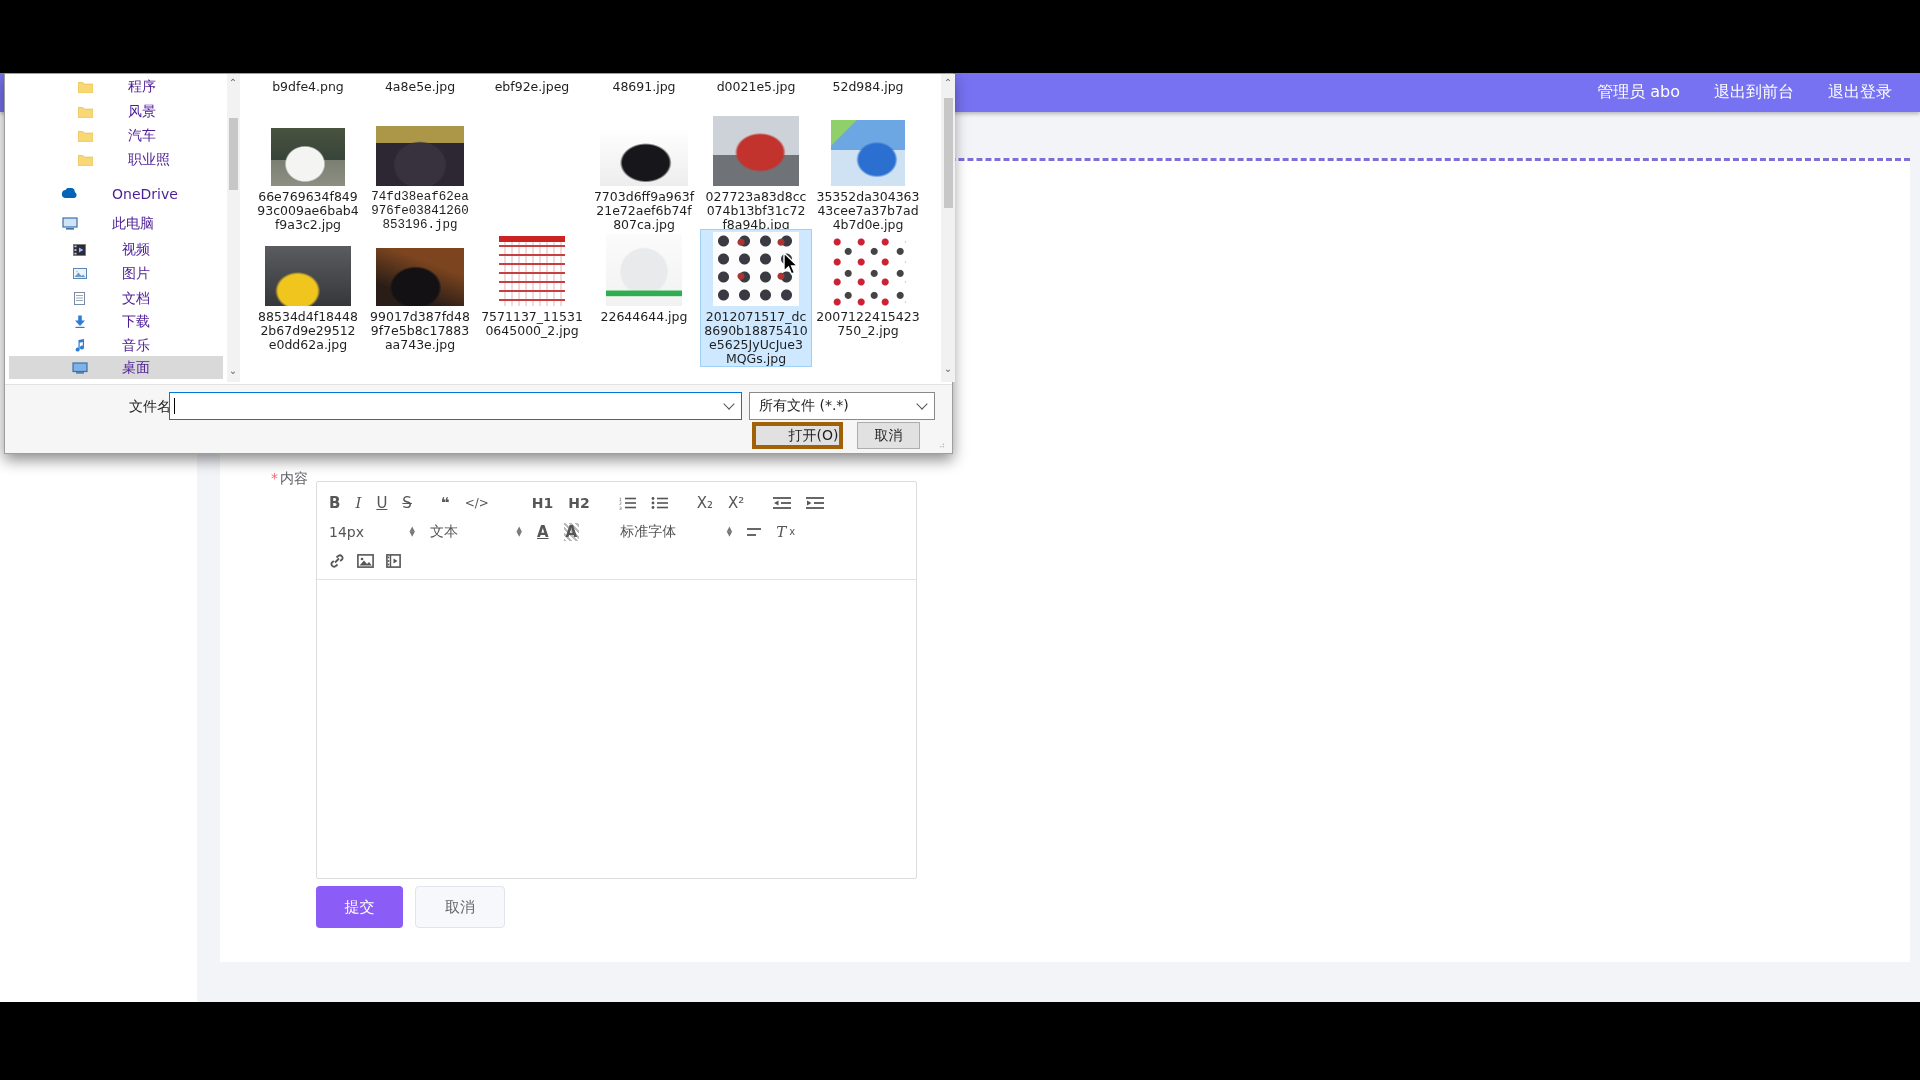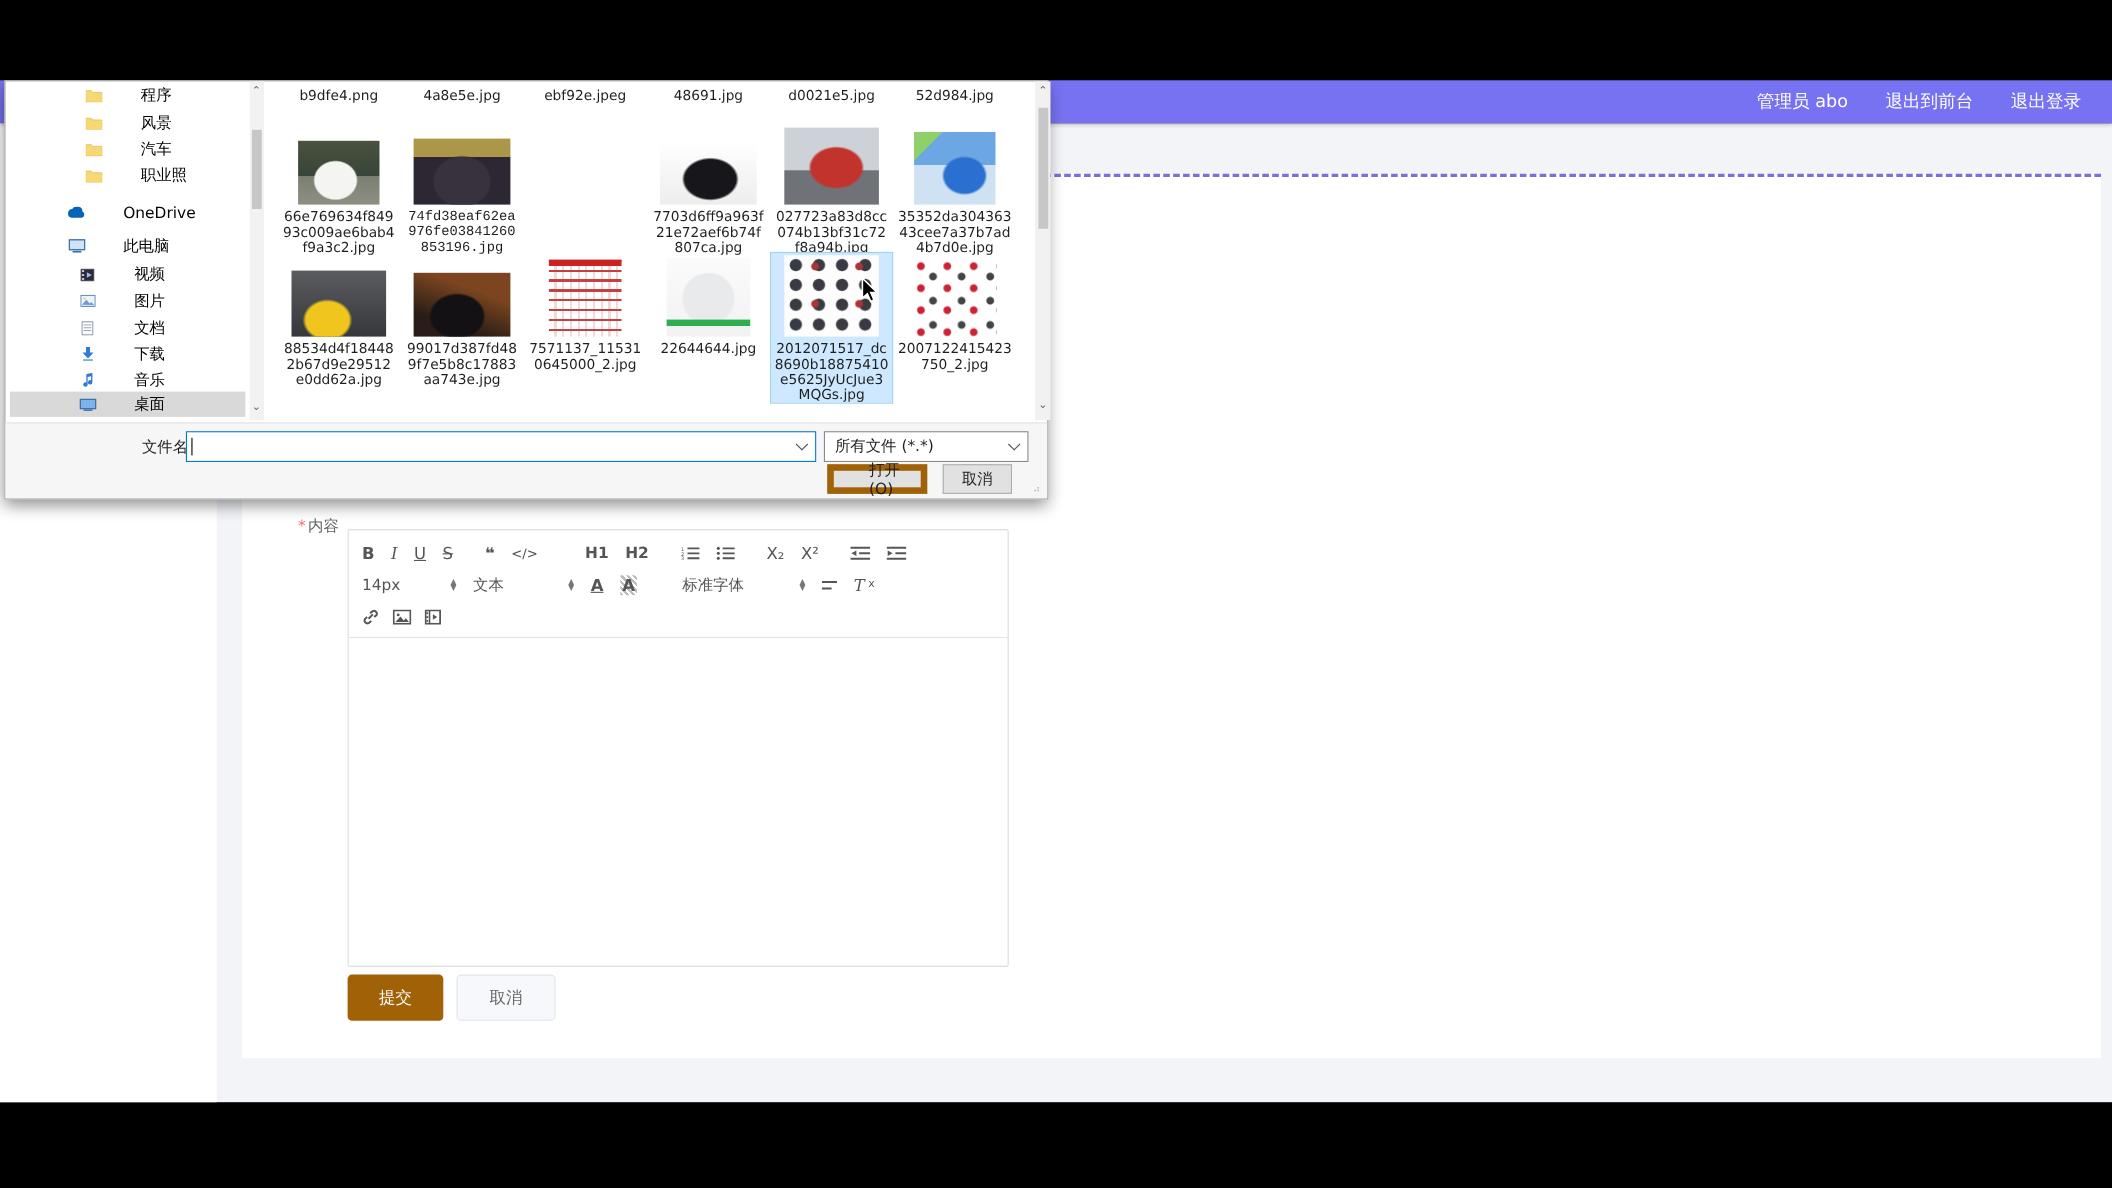--- a/index.html
+++ b/index.html
@@ -46,49 +46,49 @@
   .sel-val { color:#555; font-size:14px; }
   .a-color { text-decoration:underline; font-weight:bold; }
   .a-bg { background:repeating-linear-gradient(45deg,#bbb 0 2px,#fff 2px 4px); padding:0 2px; font-weight:bold; }
   .tx i { font-family:"DejaVu Serif",serif; }
   .icon-svg { display:block; }
 
   .ed-content { height:308px; }
 
   .btn { position:absolute; height:42px; border-radius:4px; font-size:15px; z-index:1;
          display:flex; align-items:center; justify-content:center; cursor:pointer; }
-  .btn-submit { left:316px; top:886px; width:87px; background:#a16207; color:#fff; border:none; }
+  .btn-submit { left:316px; top:886px; width:87px; background:#8b5cf6; color:#fff; border:none; }
   .btn-cancel { left:415px; top:886px; width:90px; background:#f6f8fb; color:#666; border:1px solid #e0e4ec; }
 
   
   .dialog { position:absolute; left:4px; top:73px; width:949px; height:381px; background:#fff;
             border:1px solid #9e9e9e; box-shadow:0 6px 14px rgba(0,0,0,.45); z-index:10; }
   .tree-row { position:absolute; left:4px; width:214px; height:23px; display:flex; align-items:center;
-              font-size:14px; color:#000000; cursor:pointer;gap:28px; }
+              font-size:14px; color:#4c1d95; cursor:pointer;gap:28px; }
   .tree-row.selected { background:#d9d9d9; }
   .tree-ico { display:inline-flex; width:17px; justify-content:center; }
   .tree-scroll { position:absolute; left:222px; top:0; width:13px; height:308px; background:#f2f2f2; }
   .sb-arrow { position:absolute; left:1px; width:10px; height:10px; color:#6a6a6a; font-size:10px; line-height:10px; text-align:center; }
   .sb-thumb { position:absolute; left:2px; width:9px; background:#c7c7c7; }
 
   .file-item { position:absolute; width:110px; text-align:center; cursor:pointer; }
   .fname { font-size:12.5px; line-height:14px; color:#1f1f1f; white-space:pre-line; margin-top:4px; }
   .file-item.selected { background:#cde8ff; outline:1px solid #9fd1f7; }
   .list-scroll { position:absolute; left:936px; top:0; width:14px; height:308px; background:#f1f1f1; }
 
   .dlg-footer { position:absolute; left:0; top:310px; width:947px; height:69px; background:#f6f6f6; border-top:1px solid #e2e2e2; }
   .fn-label { position:absolute; left:124px; top:13px; font-size:14px; color:#1f1f1f; }
   .fn-input { position:absolute; left:164px; top:7px; width:573px; height:28px; background:#fff; border:1px solid #0078d7; }
   .fn-caret { position:absolute; left:4px; top:5px; width:1px; height:16px; background:#000; }
   .combo-v { position:absolute; right:8px; top:7px; width:8px; height:8px; border-right:1.4px solid #555; border-bottom:1.4px solid #555; transform:rotate(45deg); }
   .ft-combo { position:absolute; left:744px; top:7px; width:186px; height:28px; background:#fff; border:1px solid #8a8a8a;
               font-size:14px; color:#1f1f1f; display:flex; align-items:center; padding-left:9px; cursor:pointer; }
   .win-btn { position:absolute; top:37px; height:27px; background:#e1e1e1; font-size:14px; color:#1f1f1f;
              display:flex; align-items:center; justify-content:center; cursor:pointer; }
-  .btn-open { left:747px; width:91px; border:6px solid #a16207;padding-left:32px; }
+  .btn-open { left:747px; width:91px; border:4px solid #a16207;padding-left:32px; }
   .btn-dcancel { left:852px; width:63px; border:1px solid #adadad; }
   .grip { position:absolute; right:3px; bottom:2px; width:10px; height:10px; color:#b5b5b5; font-size:9px; line-height:9px; }
 
   
   .th { background-color:#ddd; }
   .th-r2-0 { width:74px; height:58px; background:
       radial-gradient(ellipse at 46% 62%, #f4f4f2 0 33%, rgba(0,0,0,0) 36%),
       linear-gradient(180deg,#49523f 0%,#39443a 55%,#7b7f72 56%,#8d8f83 100%); }
   .th-r2-1 { width:88px; height:60px; background:
       radial-gradient(ellipse at 50% 65%, #37323e 0 40%, rgba(0,0,0,0) 43%),

